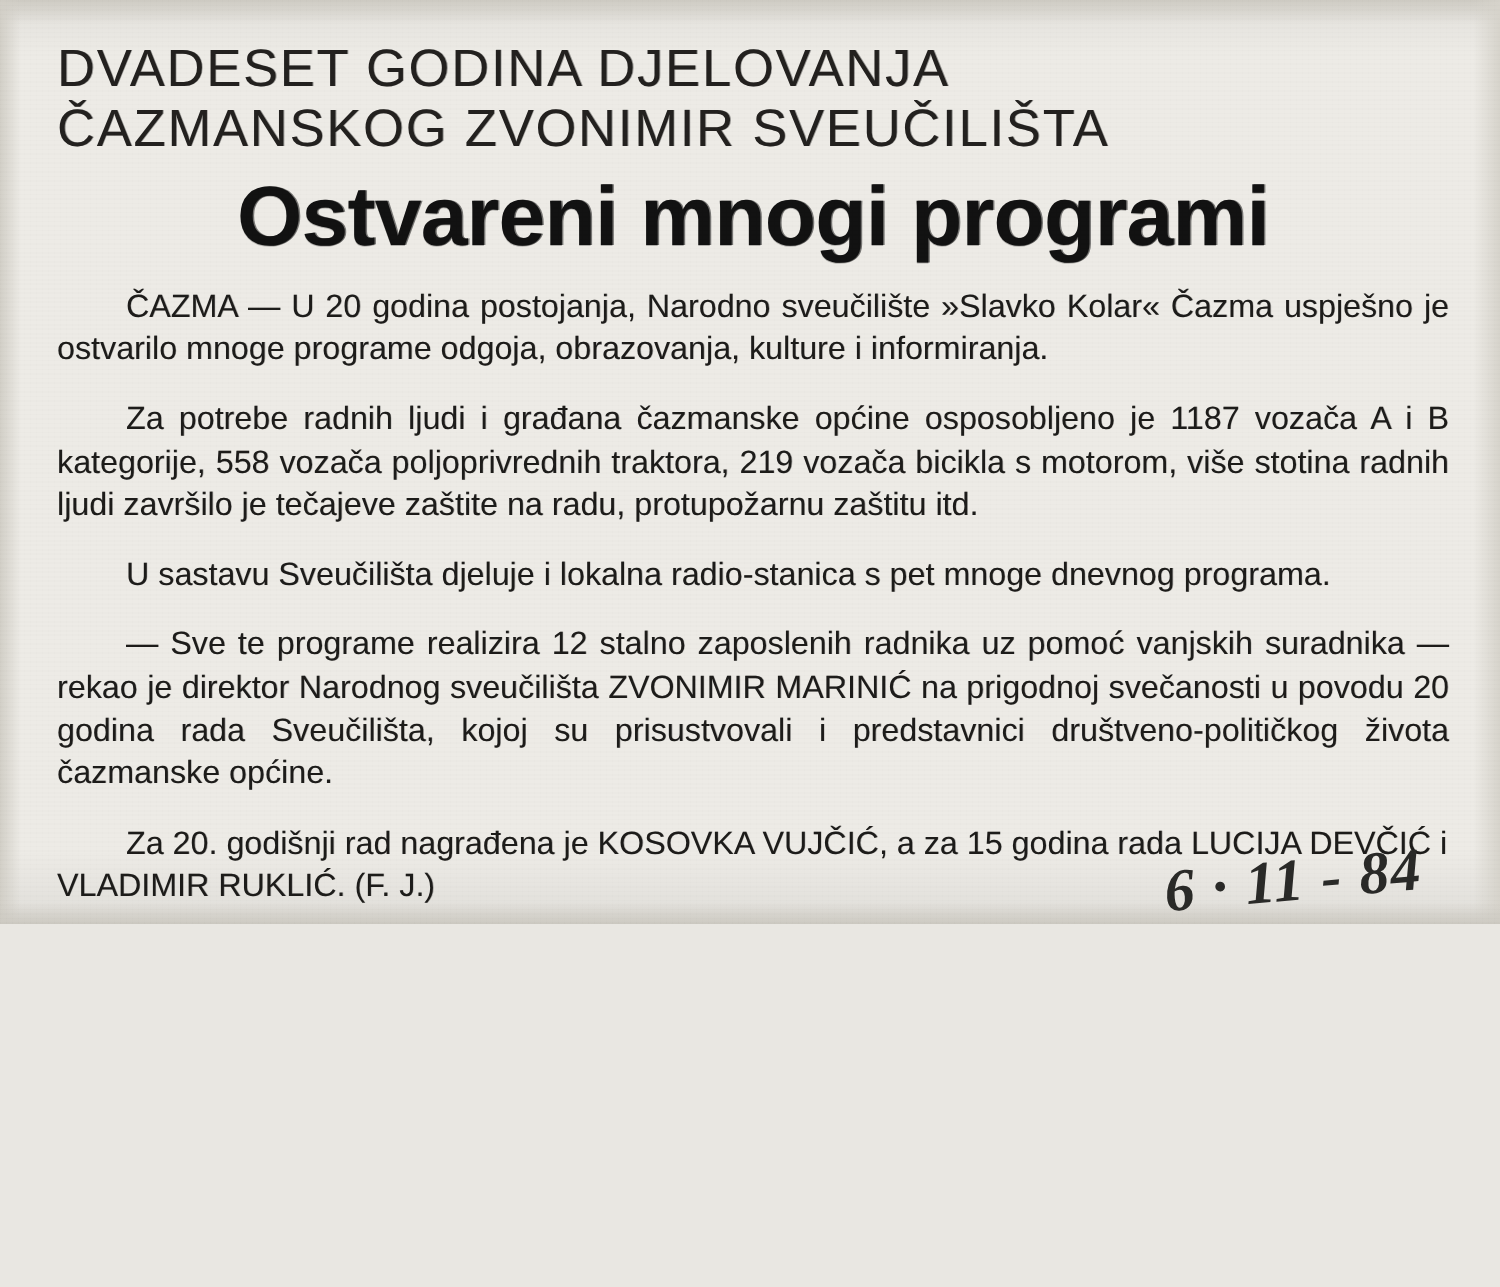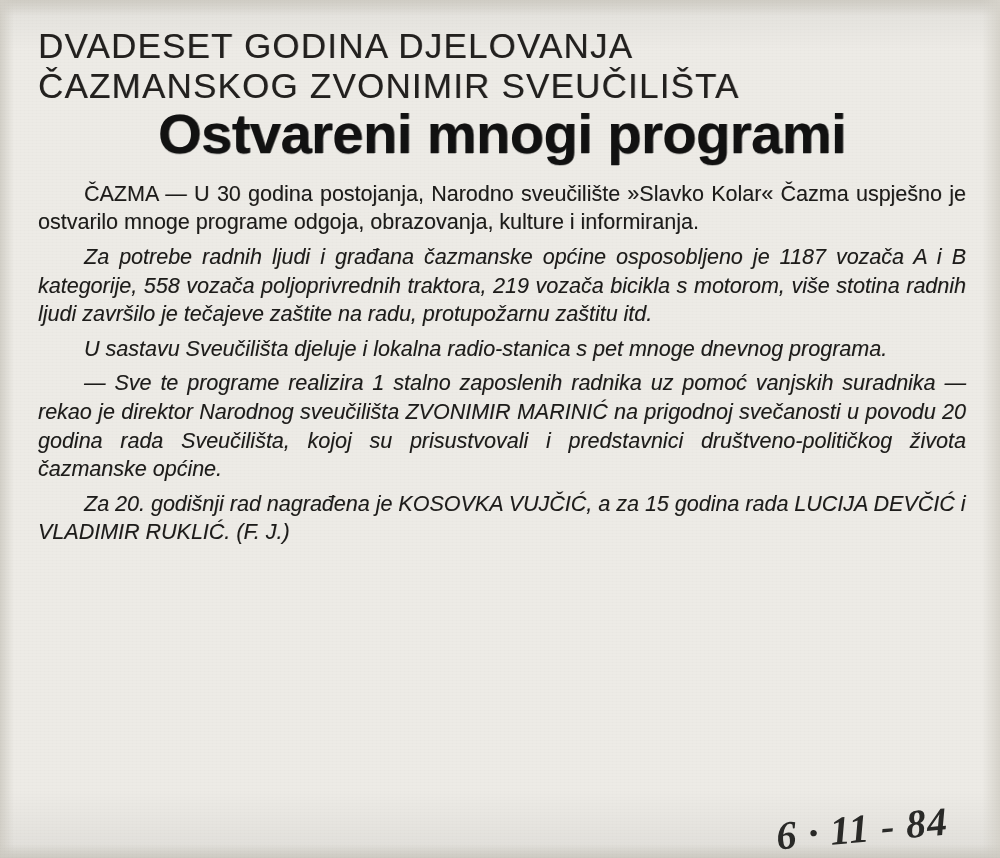--- a/index.html
+++ b/index.html
@@ -9,21 +9,21 @@
   body {
     width: 1000px;
     height: 858px;
     background: #e9e7e2;
     font-family: "Liberation Sans", sans-serif;
     overflow: hidden;
   }
   .clipping {
     position: relative;
     width: 1000px;
-    height: 858px;
+    height: 616px;
     background:
       linear-gradient(180deg, rgba(0,0,0,0.05) 0%, rgba(0,0,0,0.0) 6%, rgba(0,0,0,0.0) 92%, rgba(0,0,0,0.06) 100%),
       #edebe6;
     box-sizing: border-box;
   }
   
   .grain {
     position: absolute;
     inset: 0;
     pointer-events: none;
@@ -68,21 +68,21 @@
     font-weight: 400;
     font-size: 35px;
     letter-spacing: 1.2px;
     line-height: 1.14;
     color: #23211f;
     text-shadow: 0.6px 0 0 rgba(0,0,0,.35);
   }
   .kicker div { white-space: nowrap; }
 
   .headline {
-    margin-top: 0;
+    margin-top: 10px;
     font-family: "Liberation Sans", sans-serif;
     font-weight: 700;
     font-size: 56px;
     letter-spacing: -0.5px;
     line-height: 1.0;
     color: #121212;
     text-align: center;
     text-shadow: 1px 0 0 rgba(0,0,0,.5), 0 1px 0 rgba(0,0,0,.25);
   }
 
@@ -93,22 +93,21 @@
     line-height: 1.33;
     color: #1d1c1a;
     text-align: justify;
     text-shadow: 0.4px 0 0 rgba(0,0,0,.28);
   }
   .body p {
     margin: 0 0 2px 0;
     text-indent: 46px;
   }
   .body p.gap {
-    margin-top: 6px;
-    font-style: italic;
+    margin-top: 18px;
   }
   .body p.last {
     text-align: left;
   }
 
   .datestamp {
     position: absolute;
     right: 52px;
     bottom: 6px;
     font-family: "Liberation Serif", serif;
@@ -132,24 +131,24 @@
   <div class="content">
 
     <div class="kicker">
       <div>DVADESET GODINA DJELOVANJA</div>
       <div>ČAZMANSKOG ZVONIMIR SVEUČILIŠTA</div>
     </div>
 
     <div class="headline">Ostvareni mnogi programi</div>
 
     <div class="body">
-      <p>ČAZMA — U 30 godina postojanja, Narodno sveučilište »Slavko Kolar« Čazma uspješno je ostvarilo mnoge programe odgoja, obrazovanja, kulture i informiranja.</p>
+      <p>ČAZMA — U 20 godina postojanja, Narodno sveučilište »Slavko Kolar« Čazma uspješno je ostvarilo mnoge programe odgoja, obrazovanja, kulture i informiranja.</p>
       <p class="gap">Za potrebe radnih ljudi i građana čazmanske općine osposobljeno je 1187 vozača A i B kategorije, 558 vozača poljoprivrednih traktora, 219 vozača bicikla s motorom, više stotina radnih ljudi završilo je tečajeve zaštite na radu, protupožarnu zaštitu itd.</p>
       <p class="gap">U sastavu Sveučilišta djeluje i lokalna radio-stanica s pet mnoge dnevnog programa.</p>
-      <p class="gap">— Sve te programe realizira 1 stalno zaposlenih radnika uz pomoć vanjskih suradnika — rekao je direktor Narodnog sveučilišta ZVONIMIR MARINIĆ na prigodnoj svečanosti u povodu 20 godina rada Sveučilišta, kojoj su prisustvovali i predstavnici društveno-političkog života čazmanske općine.</p>
+      <p class="gap">— Sve te programe realizira 12 stalno zaposlenih radnika uz pomoć vanjskih suradnika — rekao je direktor Narodnog sveučilišta ZVONIMIR MARINIĆ na prigodnoj svečanosti u povodu 20 godina rada Sveučilišta, kojoj su prisustvovali i predstavnici društveno-političkog života čazmanske općine.</p>
       <p class="gap last">Za 20. godišnji rad nagrađena je KOSOVKA VUJČIĆ, a za 15 godina rada LUCIJA DEVČIĆ i VLADIMIR RUKLIĆ. (F. J.)</p>
     </div>
 
   </div>
 
   <div class="datestamp">6 · 11 - 84</div>
 
   <div class="grain"></div>
 </div>
 

